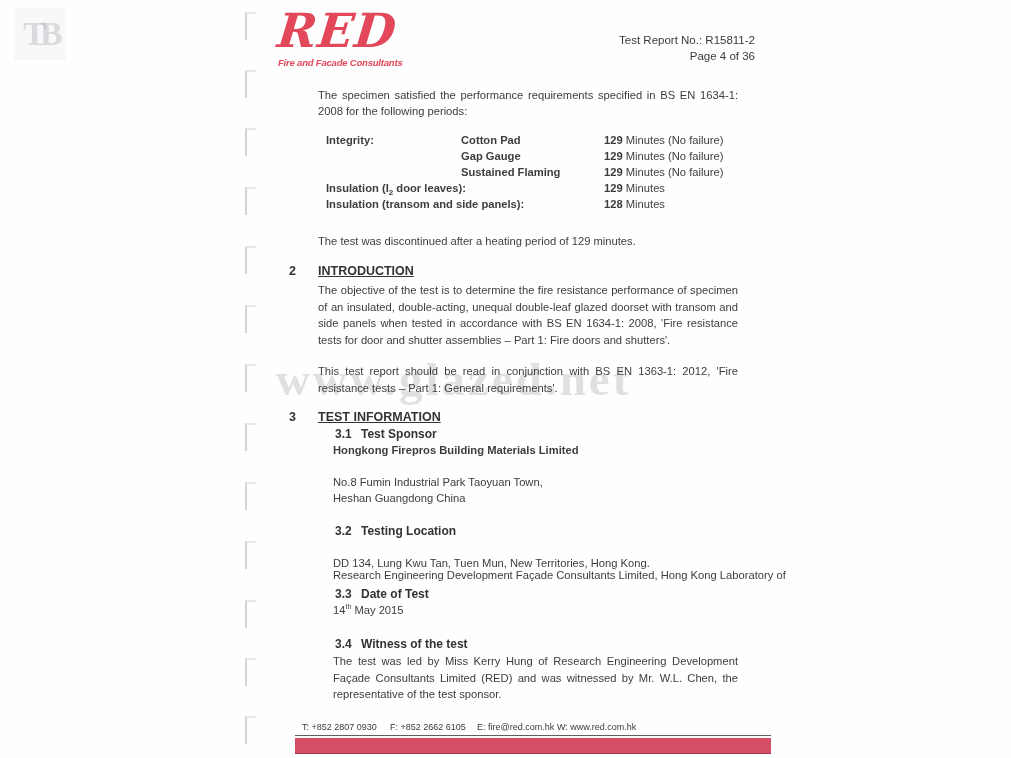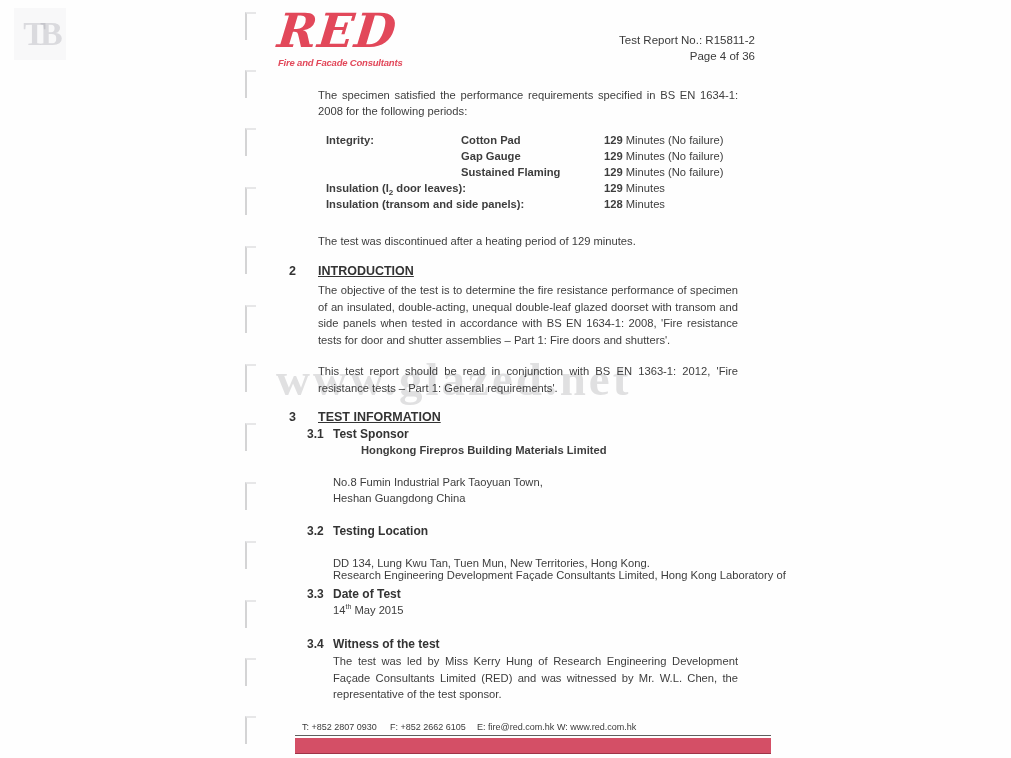--- a/index.html
+++ b/index.html
@@ -52,21 +52,21 @@
   .para{position:absolute; left:318px; width:420px; font-size:11.2px;
         line-height:16.5px; text-align:justify; color:#3d3d3d;}
   .b{font-weight:bold;}
   .trow{position:absolute; left:318px; width:460px; height:14px; font-size:11.2px;}
   .trow .c1{position:absolute; left:8px;}
   .trow .c2{position:absolute; left:143px;}
   .trow .c3{position:absolute; left:286px;}
   .sec-head{position:absolute; left:289px; font-size:12.5px; font-weight:bold; color:#333;text-decoration:underline;}
   .sec-head .num{display:inline-block; width:29px;}
   .sub-head{position:absolute; left:307px; font-size:12px; font-weight:bold; color:#333;}
-  .sub-head .num{display:inline-block; width:26px;}
+  .sub-head .num{display:inline-block; width:26px;margin-left:28px;}
   sup{font-size:7px; vertical-align:super; line-height:0;}
   sub{font-size:8px; vertical-align:sub; line-height:0;}
   
   .footer-item{position:absolute; top:722px; font-size:9px; color:#3a3a3a; white-space:nowrap;}
   .footer-rule{position:absolute; left:295px; top:735px; width:476px;
                border-top:1.5px solid #5f5f5f;}
   .footer-bar{position:absolute; left:295px; top:738px; width:476px; height:15px;
               background:#d44f66; border-bottom:1px solid #9e3448;}
 </style>
 </head>
@@ -134,21 +134,21 @@
   <div class="para" style="top:282px">The objective of the test is to determine the fire resistance performance of specimen of an insulated, double-acting, unequal double-leaf glazed doorset with transom and side panels when tested in accordance with BS EN 1634-1: 2008, 'Fire resistance tests for door and shutter assemblies – Part 1: Fire doors and shutters'.</div>
   <div class="para" style="top:363px">This test report should be read in conjunction with BS EN 1363-1: 2012, 'Fire resistance tests – Part 1: General requirements'.</div>
 
   <div class="sec-head" style="top:410px">
     <span class="num">3</span><span>TEST INFORMATION</span>
   </div>
 
   <div class="sub-head" style="top:427px">
     <span class="num">3.1</span><span>Test Sponsor</span>
   </div>
-  <div class="line b" style="left:333px; top:443px;margin-left:28px;">Hongkong Firepros Building Materials Limited</div>
+  <div class="line b" style="left:333px; top:443px;">Hongkong Firepros Building Materials Limited</div>
   <div class="line" style="left:333px; top:475px;">No.8 Fumin Industrial Park Taoyuan Town,</div>
   <div class="line" style="left:333px; top:491px;">Heshan Guangdong China</div>
 
   <div class="sub-head" style="top:524px">
     <span class="num">3.2</span><span>Testing Location</span>
   </div>
   <div class="line" style="left:333px; top:568px;">Research Engineering Development Façade Consultants Limited, Hong Kong Laboratory of</div>
   <div class="line" style="left:333px; top:556px;">DD 134, Lung Kwu Tan, Tuen Mun, New Territories, Hong Kong.</div>
 
   <div class="sub-head" style="top:587px">

